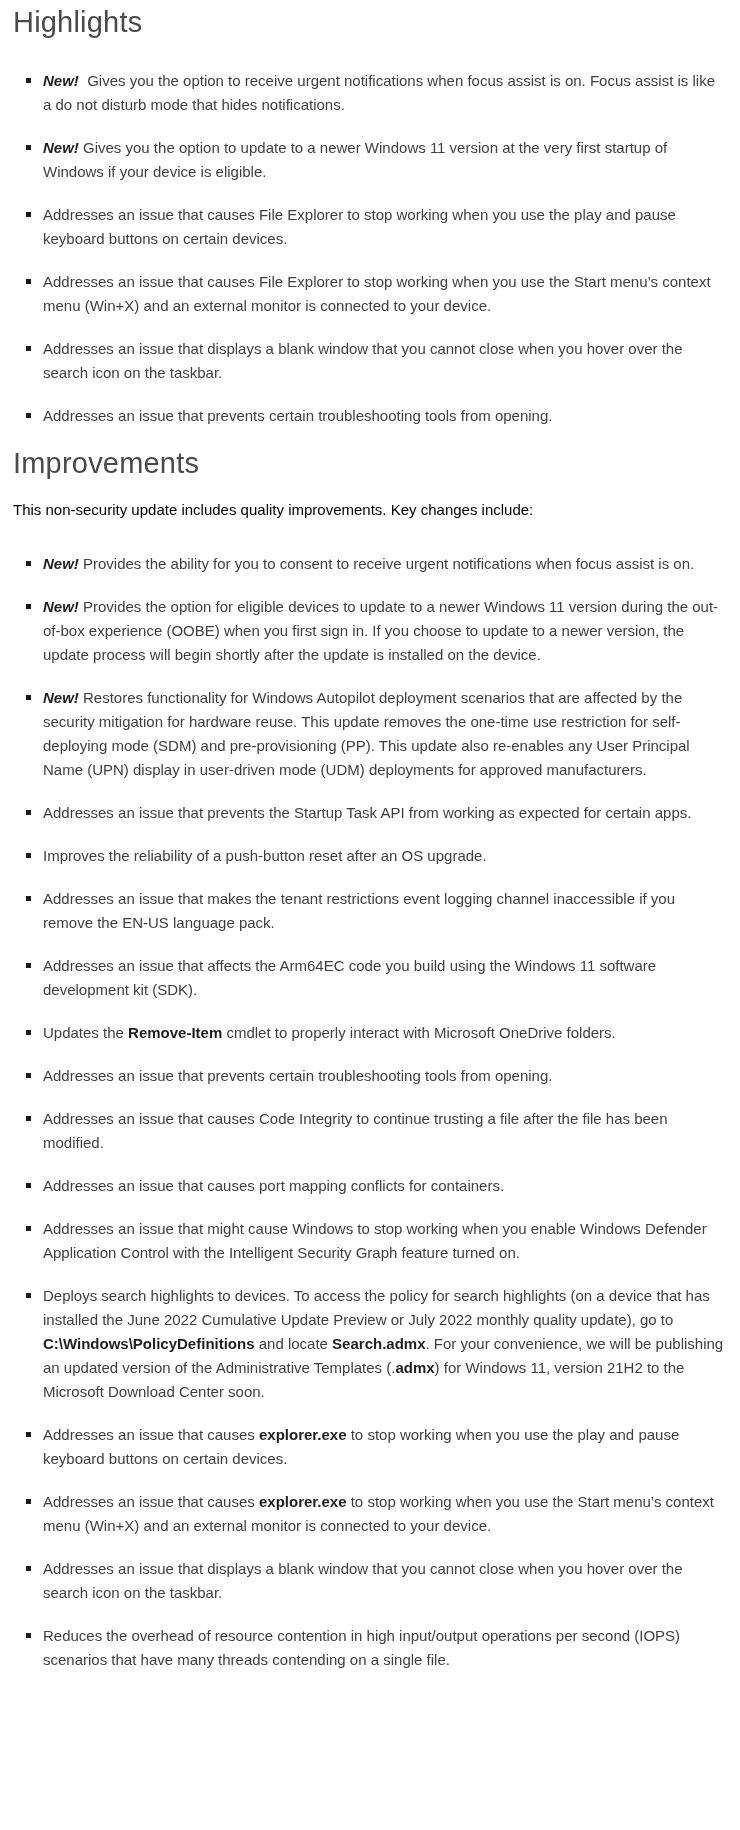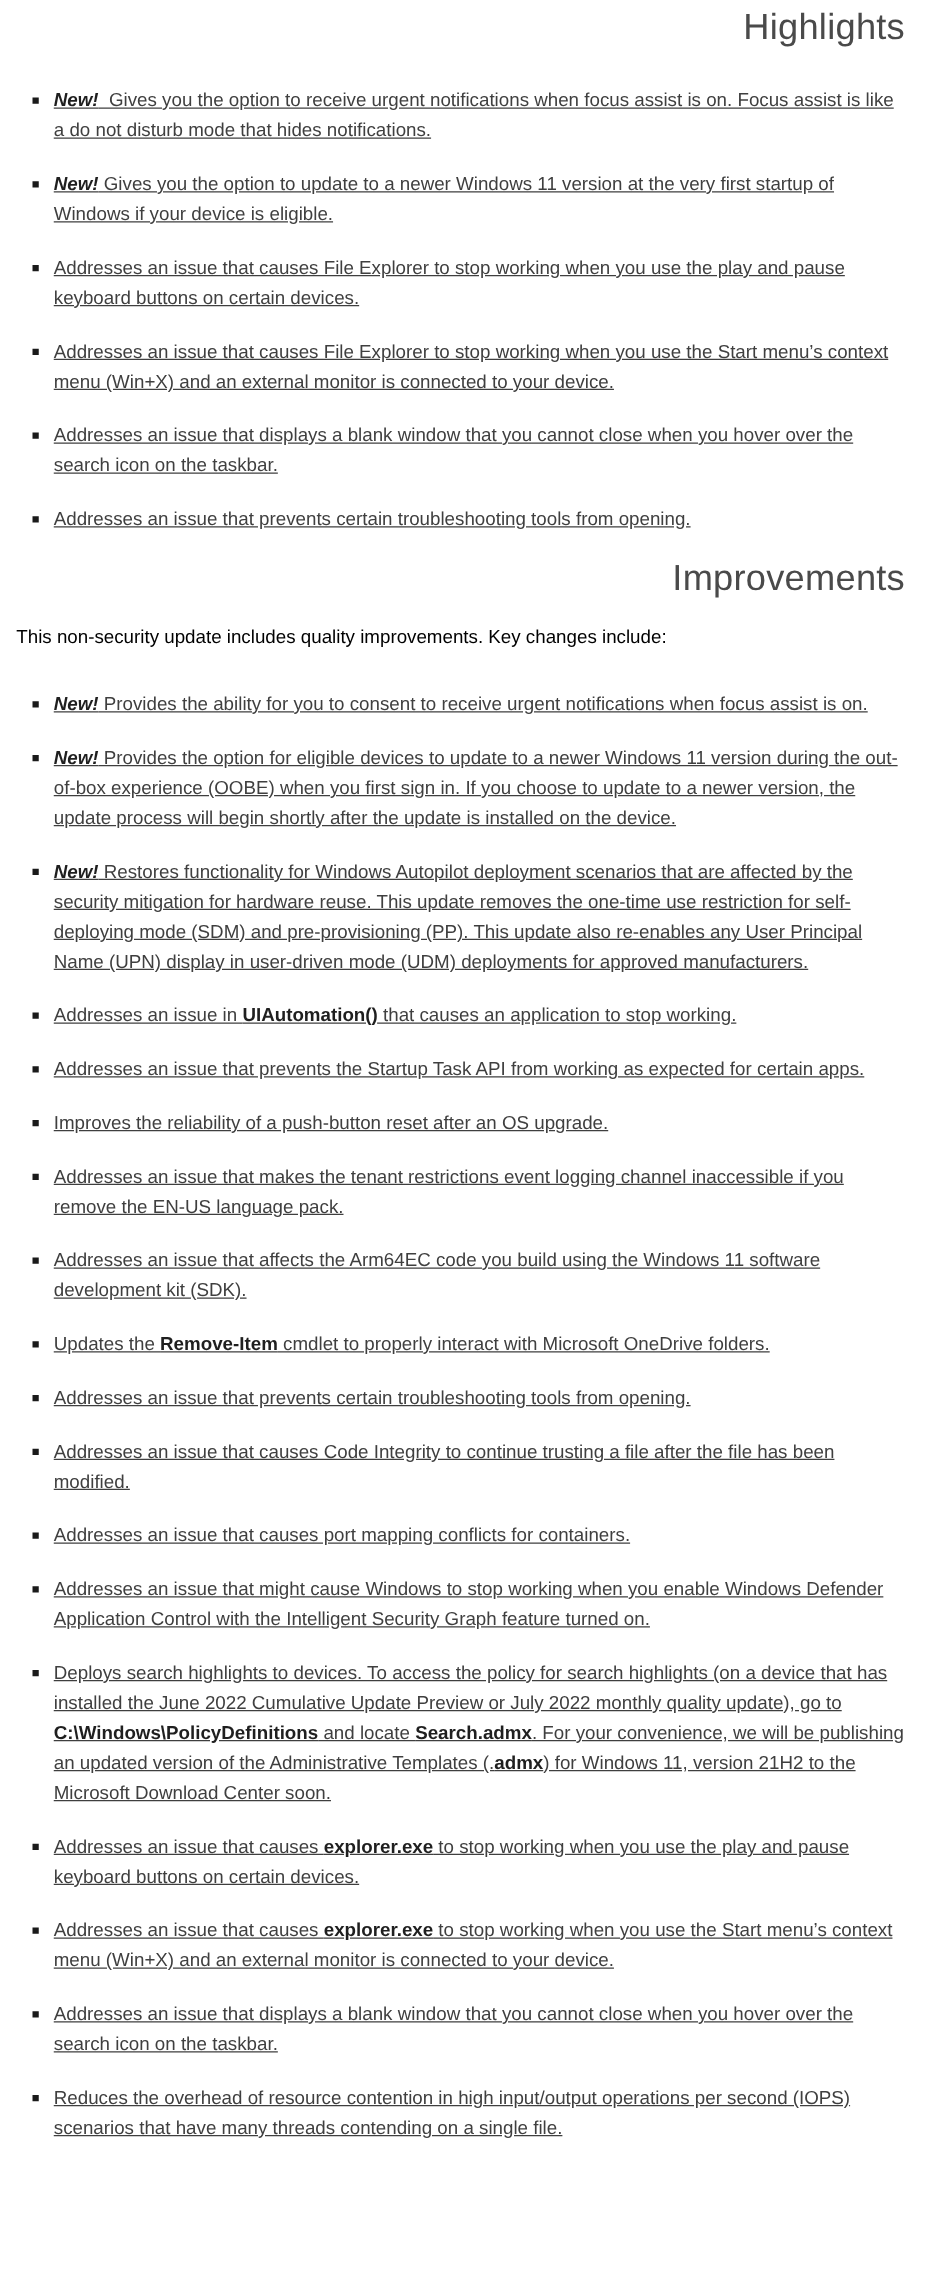--- a/index.html
+++ b/index.html
@@ -16,35 +16,33 @@
   .article {
     padding: 6px 16px 40px 13px;
   }
   h2.section-heading {
     font-size: 29px;
     font-weight: 300;
     color: #4a4a4a;
     margin: 0 0 10px 0;
     letter-spacing: 0.2px;
     font-family: "Liberation Sans", "DejaVu Sans", sans-serif;
-    text-align: right;
   }
   .section-improvements h2.section-heading {
   }
   p.intro-paragraph {
     font-size: 15px;
     line-height: 24px;
     margin: 18px 0 0 0;
     color: #000000;
   }
   ul.bullet-list {
     list-style: none;
     margin: 30px 0 0 0;
     padding: 0 0 0 30px;
-    text-decoration: underline;
   }
   ul.bullet-list li {
     position: relative;
     font-size: 15px;
     line-height: 24px;
     margin: 0 0 19px 0;
   }
   ul.bullet-list li::before {
     content: "";
     position: absolute;
@@ -84,21 +82,20 @@
       </ul>
   </section>
 
   <section class="section-improvements">
     <h2 class="section-heading">Improvements</h2>
     <p class="intro-paragraph">This non-security update includes quality improvements. Key changes include:</p>
     <ul class="bullet-list">
         <li><span class="seg-bi">New!</span><span class="seg-n"> Provides the ability for you to consent to receive urgent notifications when focus assist is on.</span></li>
         <li><span class="seg-bi">New!</span><span class="seg-n"> Provides the option for eligible devices to update to a newer Windows 11 version during the out-of-box experience (OOBE) when you first sign in. If you choose to update to a newer version, the update process will begin shortly after the update is installed on the device.</span></li>
         <li><span class="seg-bi">New!</span><span class="seg-n"> Restores functionality for Windows Autopilot deployment scenarios that are affected by the security mitigation for hardware reuse. This update removes the one-time use restriction for self-deploying mode (SDM) and pre-provisioning (PP). This update also re-enables any User Principal Name (UPN) display in user-driven mode (UDM) deployments for approved manufacturers.</span></li>
-        <li><span class="seg-n">Addresses an issue in </span><span class="seg-b">UIAutomation()</span><span class="seg-n"> that causes an application to stop working.</span></li>
         <li><span class="seg-n">Addresses an issue that prevents the Startup Task API from working as expected for certain apps.</span></li>
         <li><span class="seg-n">Improves the reliability of a push-button reset after an OS upgrade.</span></li>
         <li><span class="seg-n">Addresses an issue that makes the tenant restrictions event logging channel inaccessible if you remove the EN-US language pack.</span></li>
         <li><span class="seg-n">Addresses an issue that affects the Arm64EC code you build using the Windows 11 software development kit (SDK).</span></li>
         <li><span class="seg-n">Updates the </span><span class="seg-b">Remove-Item</span><span class="seg-n"> cmdlet to properly interact with Microsoft OneDrive folders.</span></li>
         <li><span class="seg-n">Addresses an issue that prevents certain troubleshooting tools from opening.</span></li>
         <li><span class="seg-n">Addresses an issue that causes Code Integrity to continue trusting a file after the file has been modified.</span></li>
         <li><span class="seg-n">Addresses an issue that causes port mapping conflicts for containers.</span></li>
         <li><span class="seg-n">Addresses an issue that might cause Windows to stop working when you enable Windows Defender Application Control with the Intelligent Security Graph feature turned on.</span></li>
         <li><span class="seg-n">Deploys search highlights to devices. To access the policy for search highlights (on a device that has installed the June 2022 Cumulative Update Preview or July 2022 monthly quality update), go to </span><span class="seg-b">C:\Windows\PolicyDefinitions</span><span class="seg-n"> and locate </span><span class="seg-b">Search.admx</span><span class="seg-n">. For your convenience, we will be publishing an updated version of the Administrative Templates (.</span><span class="seg-b">admx</span><span class="seg-n">) for Windows 11, version 21H2 to the Microsoft Download Center soon.</span></li>

